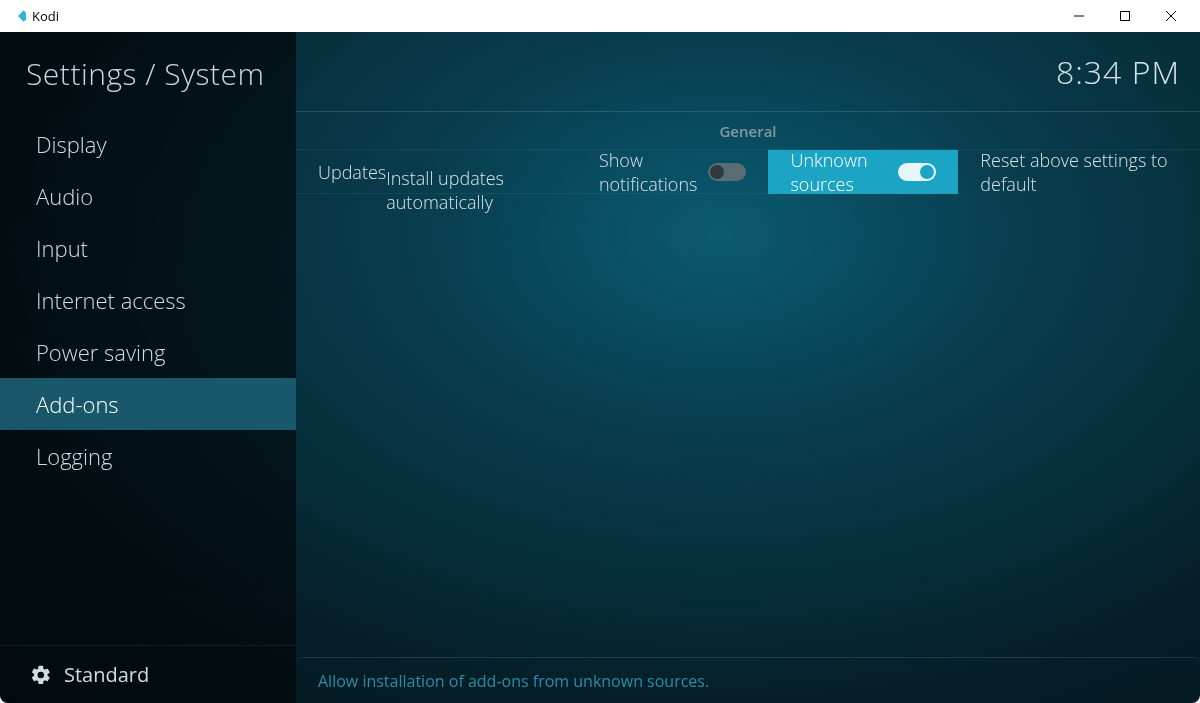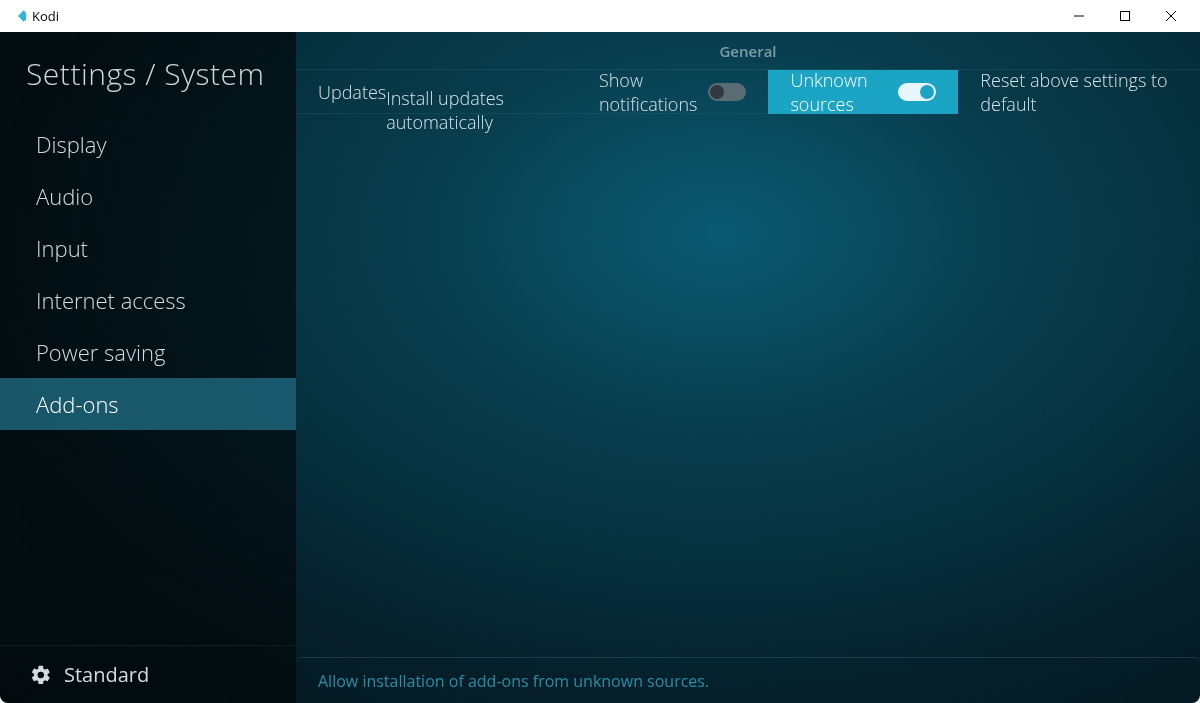--- a/index.html
+++ b/index.html
@@ -210,32 +210,38 @@
       </div>
       <div class="sidebar-item">
         <span>Internet access</span>
       </div>
       <div class="sidebar-item">
         <span>Power saving</span>
       </div>
       <div class="sidebar-item selected">
         <span>Add-ons</span>
       </div>
+      <div class="sidebar-item">
+        <span>Logging</span>
+      </div>
     </div>
     <div class="sidebar-footer">
       <span class="gear-icon">
         <svg width="22" height="22" viewBox="0 0 24 24" fill="#cfdce1">
           <path d="M19.14,12.94a7,7,0,0,0,.05-.94,7,7,0,0,0-.05-.94l2.11-1.65a.5.5,0,0,0,.12-.64l-2-3.46a.5.5,0,0,0-.61-.22l-2.49,1a7,7,0,0,0-1.63-.94l-.38-2.65A.5.5,0,0,0,13.77,2H9.77a.5.5,0,0,0-.49.42L8.9,5.07a7,7,0,0,0-1.63.94l-2.49-1a.5.5,0,0,0-.61.22l-2,3.46a.5.5,0,0,0,.12.64L4.4,11a7,7,0,0,0-.05.94,7,7,0,0,0,.05.94L2.29,14.53a.5.5,0,0,0-.12.64l2,3.46a.5.5,0,0,0,.61.22l2.49-1a7,7,0,0,0,1.63.94l.38,2.65a.5.5,0,0,0,.49.42h4a.5.5,0,0,0,.49-.42l.38-2.65a7,7,0,0,0,1.63-.94l2.49,1a.5.5,0,0,0,.61-.22l2-3.46a.5.5,0,0,0-.12-.64ZM11.77,15.5A3.5,3.5,0,1,1,15.27,12,3.5,3.5,0,0,1,11.77,15.5Z"></path>
         </svg>
       </span>
       <span>Standard</span>
     </div>
   </div>
 
   <div class="content">
+    <div class="header">
+      <div class="clock">8:34 PM</div>
+    </div>
 
     <div class="section-header">General</div>
 
     <div class="rows">
 
       <div class="row">
         <span>Updates</span>
         <span class="value">Install updates automatically</span>
       </div>
 

